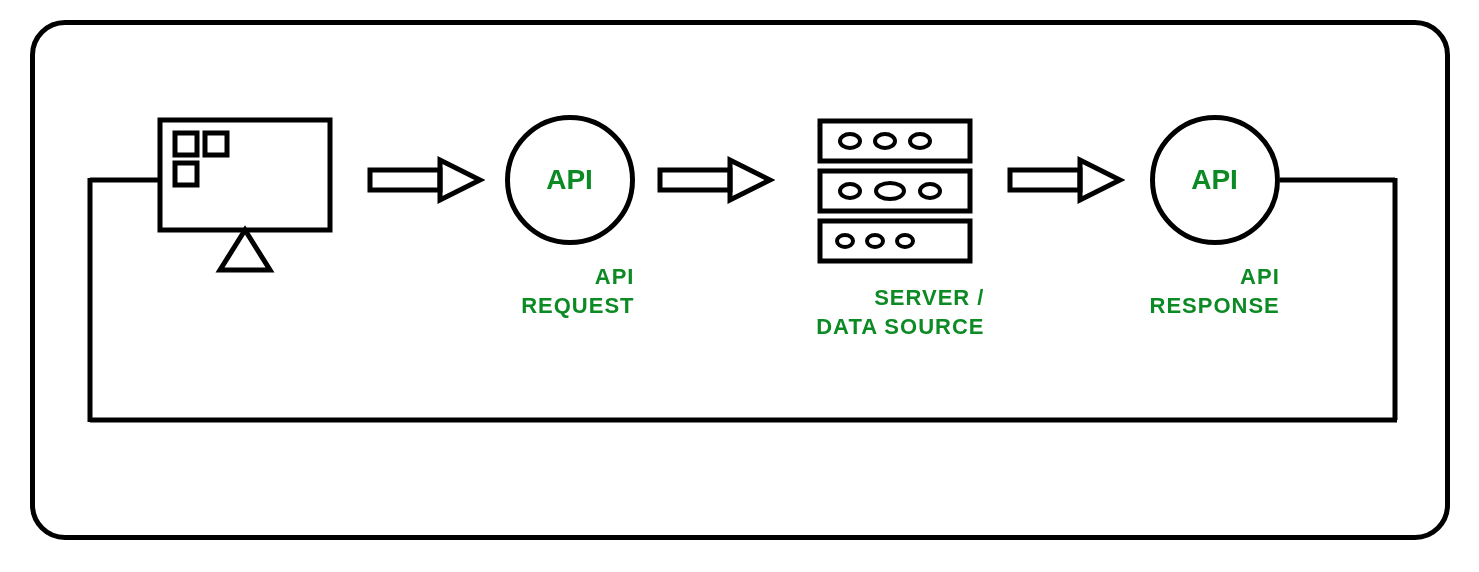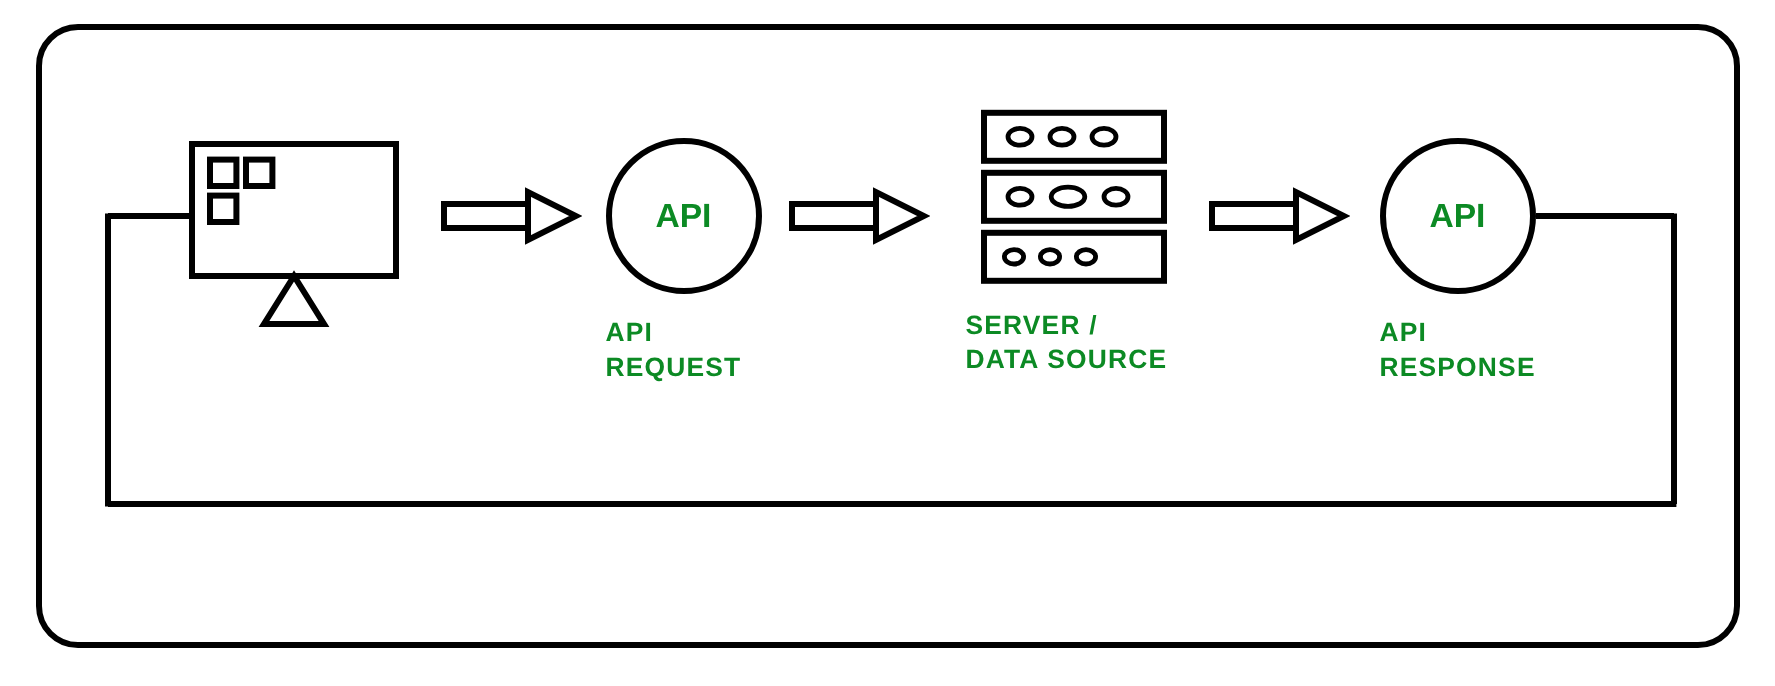--- a/index.html
+++ b/index.html
@@ -14,21 +14,21 @@
   .frame {
     width: 1420px;
     height: 520px;
     border: 5px solid #000;
     border-radius: 35px;
     position: relative;
     margin: 0 auto;
   }
   .node {
     position: absolute;
-    text-align: left;
+    text-align: right;
   }
   .label {
     color: #0c8a24;
     font-weight: 700;
     font-size: 22px;
     letter-spacing: 1px;
     line-height: 1.3;
     white-space: pre-line;
   }
   .api-circle {
@@ -75,21 +75,21 @@
     </div>
     <div class="label label-wrap">API
 REQUEST</div>
   </div>
 
   <svg class="arrow-svg" width="120" height="50" style="position:absolute; left:620px; top:130px;">
     <rect x="5" y="15" width="70" height="20" fill="none" stroke="#000" stroke-width="5"></rect>
     <polygon points="75,5 75,45 115,25" fill="none" stroke="#000" stroke-width="5"></polygon>
   </svg>
 
-  <div class="node" style="left:770px; top:64px;">
+  <div class="node" style="left:770px; top:91px;">
     <svg class="server-svg" width="180" height="150">
 
       <rect x="15" y="5" width="150" height="40" fill="none" stroke="#000" stroke-width="5"></rect>
       <ellipse cx="45" cy="25" rx="10" ry="7" fill="none" stroke="#000" stroke-width="4"></ellipse>
       <ellipse cx="80" cy="25" rx="10" ry="7" fill="none" stroke="#000" stroke-width="4"></ellipse>
       <ellipse cx="115" cy="25" rx="10" ry="7" fill="none" stroke="#000" stroke-width="4"></ellipse>
 
       <rect x="15" y="55" width="150" height="40" fill="none" stroke="#000" stroke-width="5"></rect>
       <ellipse cx="45" cy="75" rx="10" ry="7" fill="none" stroke="#000" stroke-width="4"></ellipse>
       <ellipse cx="85" cy="75" rx="14" ry="8" fill="none" stroke="#000" stroke-width="4"></ellipse>

